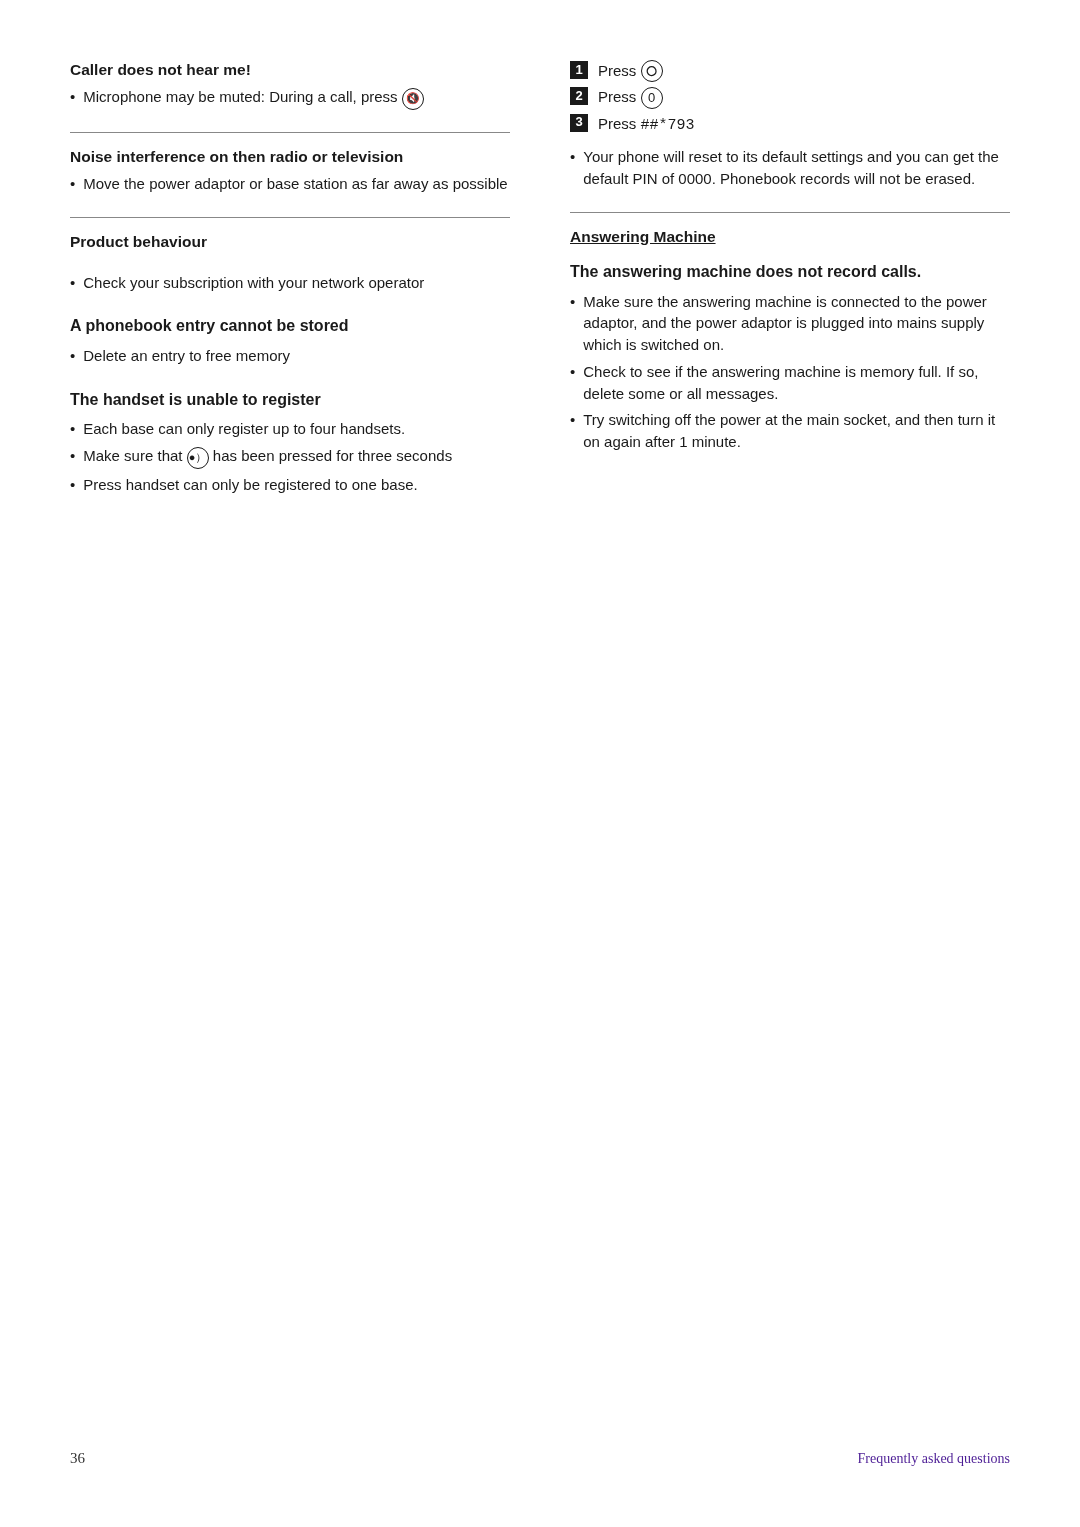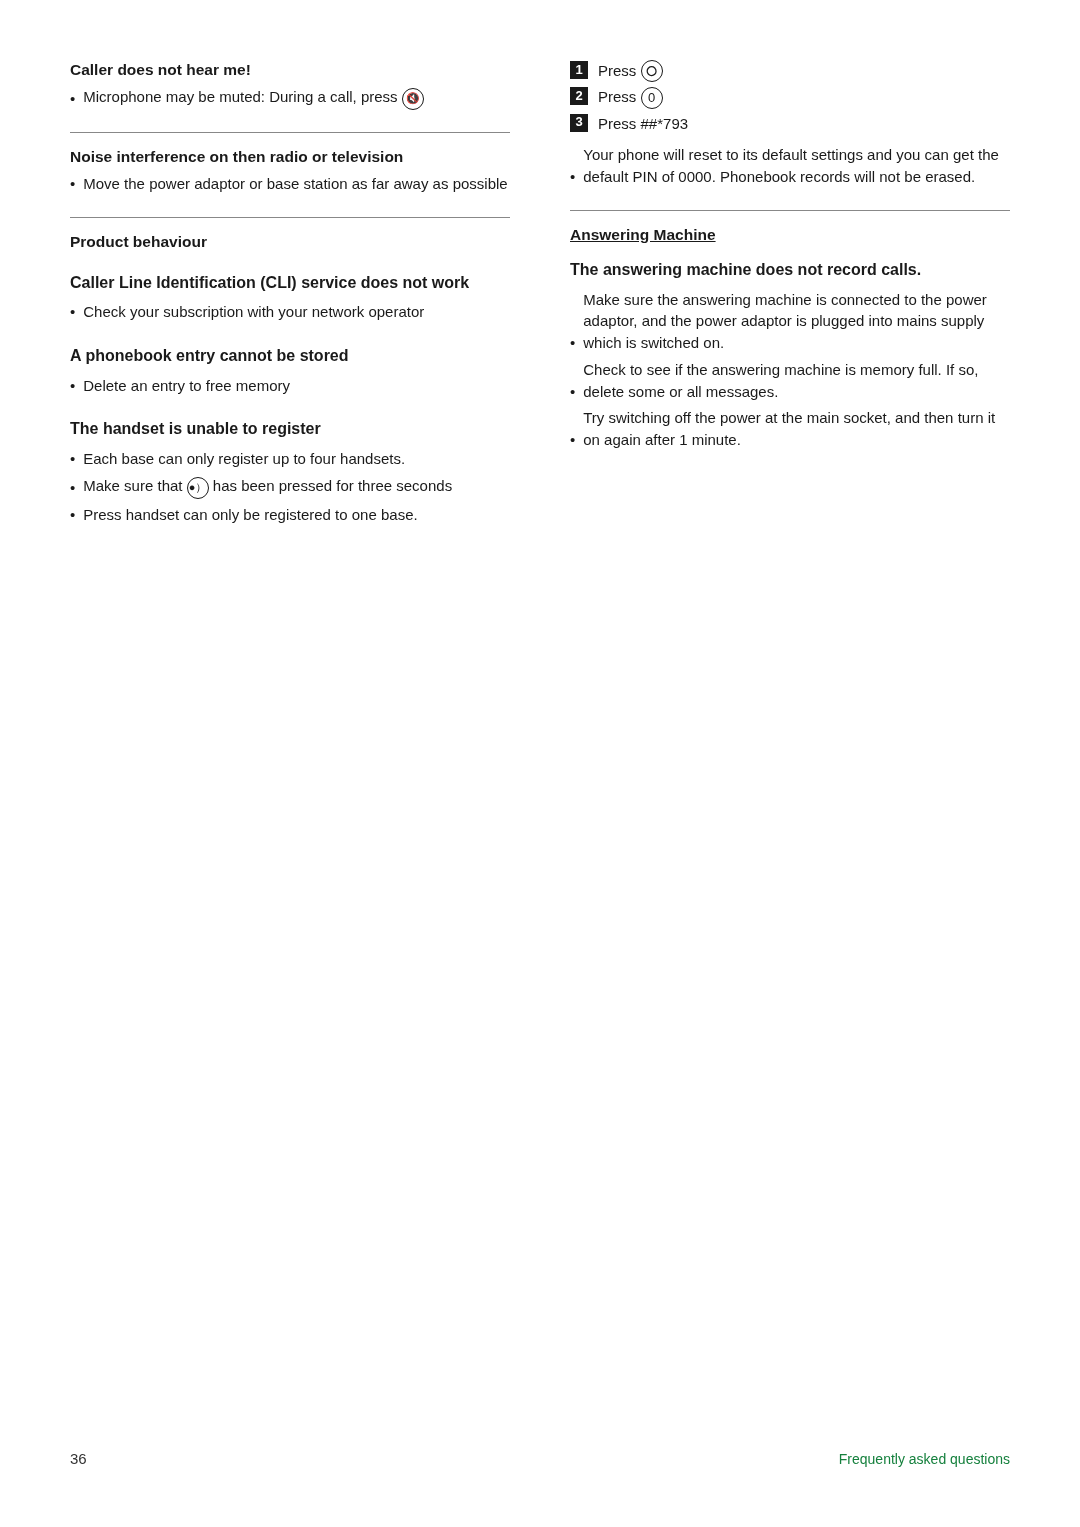--- a/index.html
+++ b/index.html
@@ -63,21 +63,21 @@
     }
 
     ul.bullet-list {
       list-style: none;
       padding: 0;
       margin: 0;
     }
 
     ul.bullet-list li {
       display: flex;
-      align-items: flex-end;
+      align-items: flex-start;
       gap: 8px;
       margin-bottom: 5px;
       line-height: 1.45;
       font-size: 15px;
     }
 
     ul.bullet-list li::before {
       content: "•";
       font-size: 15px;
       margin-top: 0px;
@@ -148,34 +148,35 @@
     }
 
     .footer {
       display: flex;
       justify-content: space-between;
       align-items: flex-end;
       margin-top: auto;
       padding-top: 30px;
       font-size: 14px;
       color: #333;
+      font-family: Liberation Serif, serif;
     }
 
     .page-number {
       font-size: 15px;
       font-weight: normal;
     }
 
     .footer-text {
       font-size: 14px;
-      color: #15803d;
+      color: #4c1d95;
     }
 
     .hash-code {
-      font-family: Liberation Sans, sans-serif;
+      font-family: Liberation Mono, monospace;
     }
   </style>
 </head>
 <body>
 
 <div class="page">
   <div class="content-area">
 
     <div class="left-col">
 
@@ -199,21 +200,20 @@
         </ul>
       </div>
 
       <hr class="divider">
 
       <div class="section" style="margin-bottom: 20px;">
         <div class="section-title">Product behaviour</div>
       </div>
 
       <div class="section">
-        <div class="section-title-large">Caller Line Identification (CLI) service does not work</div>
         <ul class="bullet-list">
           <li>
             <span>Check your subscription with your network operator</span>
           </li>
         </ul>
       </div>
 
       <div class="section">
         <div class="section-title-large">A phonebook entry cannot be stored</div>
         <ul class="bullet-list">

